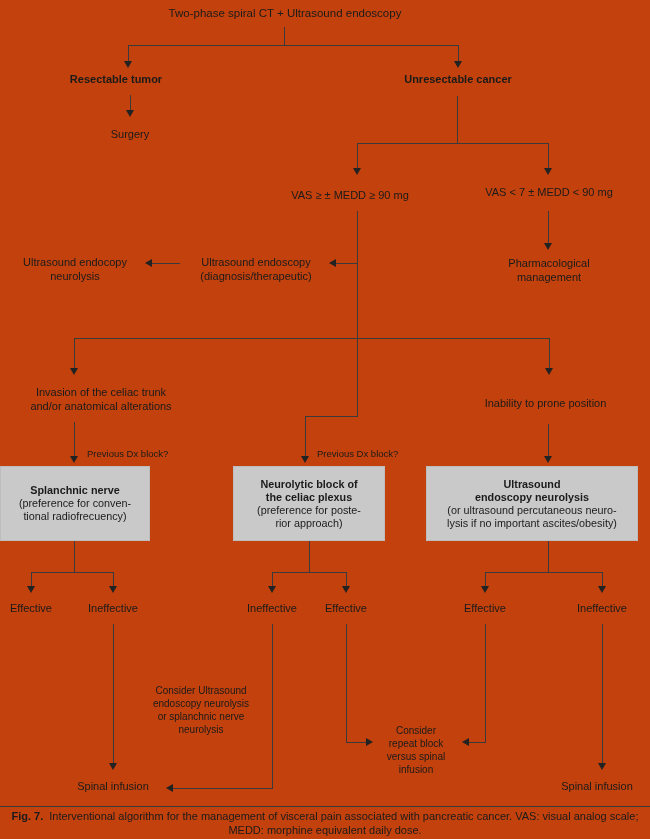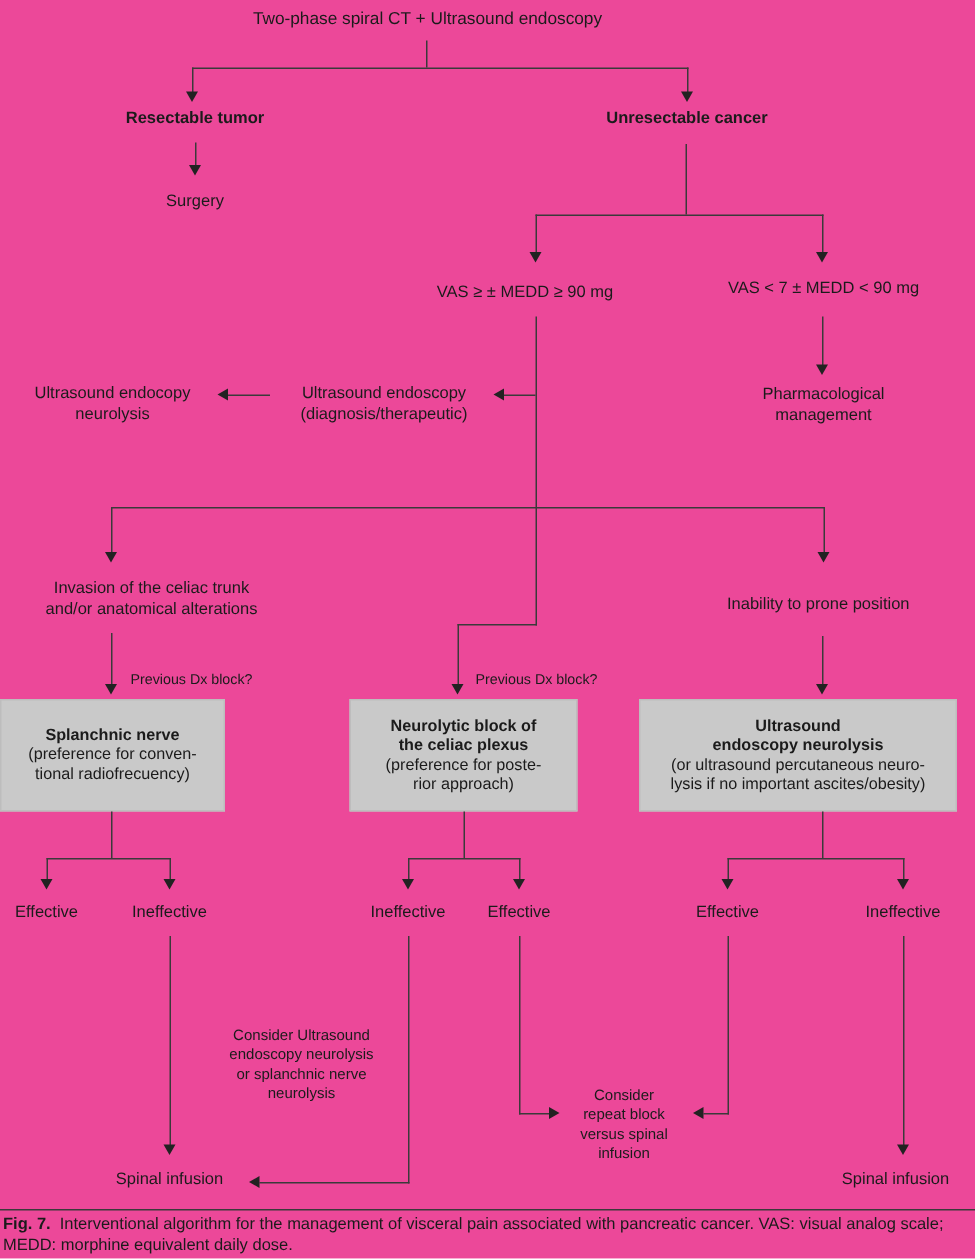--- a/index.html
+++ b/index.html
@@ -1,46 +1,46 @@
 <!DOCTYPE html>
 <html><head>
 <meta charset="utf-8">
 <style>
   *{margin:0;padding:0;box-sizing:border-box}
   html,body{background:#fff}
   body{font-family:"Liberation Sans",sans-serif;color:#1b1b1b}
-  #fig{position:relative;width:650px;height:839px;background:#ec4899;overflow:hidden}
+  #fig{position:relative;width:650px;height:839px;background:#c2410c;overflow:hidden}
   .txt{position:absolute;font-size:11px;line-height:13.5px;text-align:center;white-space:pre-line}
   .b{font-weight:bold}
   .ln{position:absolute;background:#3a3a3a}
   .ad,.al,.ar{position:absolute;width:0;height:0}
   .ad{border-left:4px solid transparent;border-right:4px solid transparent;border-top:7px solid #222}
   .al{border-top:4px solid transparent;border-bottom:4px solid transparent;border-right:7px solid #222}
   .ar{border-top:4px solid transparent;border-bottom:4px solid transparent;border-left:7px solid #222}
   .box{position:absolute;background:#c9c9c9;border:1px solid #bdbdbd;display:flex;flex-direction:column;
        align-items:center;justify-content:center;text-align:center;font-size:10.8px;line-height:13px}
   .box div{white-space:pre-line}
   .sm{font-size:9.5px;line-height:11px;white-space:nowrap;text-align:left}
   .an{font-size:10px;line-height:13px}
-  .cap{position:absolute;font-size:11px;line-height:13.5px;text-align:left}
+  .cap{position:absolute;font-size:11px;line-height:13.5px;text-align:center}
 </style>
 </head>
 <body>
 
 <div id="fig">
 
   <div class="txt" style="left:110px;top:7px;width:350px;font-size:11.5px">Two-phase spiral CT + Ultrasound endoscopy</div>
   <div class="ln" style="left:284px;top:27px;width:1px;height:18px"></div>
   <div class="ln" style="left:128px;top:45px;width:331px;height:1px"></div>
   <div class="ln" style="left:128px;top:45px;width:1px;height:17px"></div>
   <div class="ad" style="left:124px;top:61px"></div>
   <div class="ln" style="left:458px;top:45px;width:1px;height:17px"></div>
   <div class="ad" style="left:454px;top:61px"></div>
 
-  <div class="txt b" style="left:55px;top:73px;width:150px">Resectable tumor</div>
+  <div class="txt b" style="left:41px;top:73px;width:150px">Resectable tumor</div>
   <div class="txt b" style="left:378px;top:73px;width:160px">Unresectable cancer</div>
 
   <div class="ln" style="left:130px;top:95px;width:1px;height:17px"></div>
   <div class="ad" style="left:126px;top:110px"></div>
   <div class="txt" style="left:80px;top:128px;width:100px">Surgery</div>
 
   <div class="ln" style="left:457px;top:96px;width:1px;height:47px"></div>
   <div class="ln" style="left:357px;top:143px;width:192px;height:1px"></div>
   <div class="ln" style="left:357px;top:143px;width:1px;height:26px"></div>
   <div class="ad" style="left:353px;top:168px"></div>

